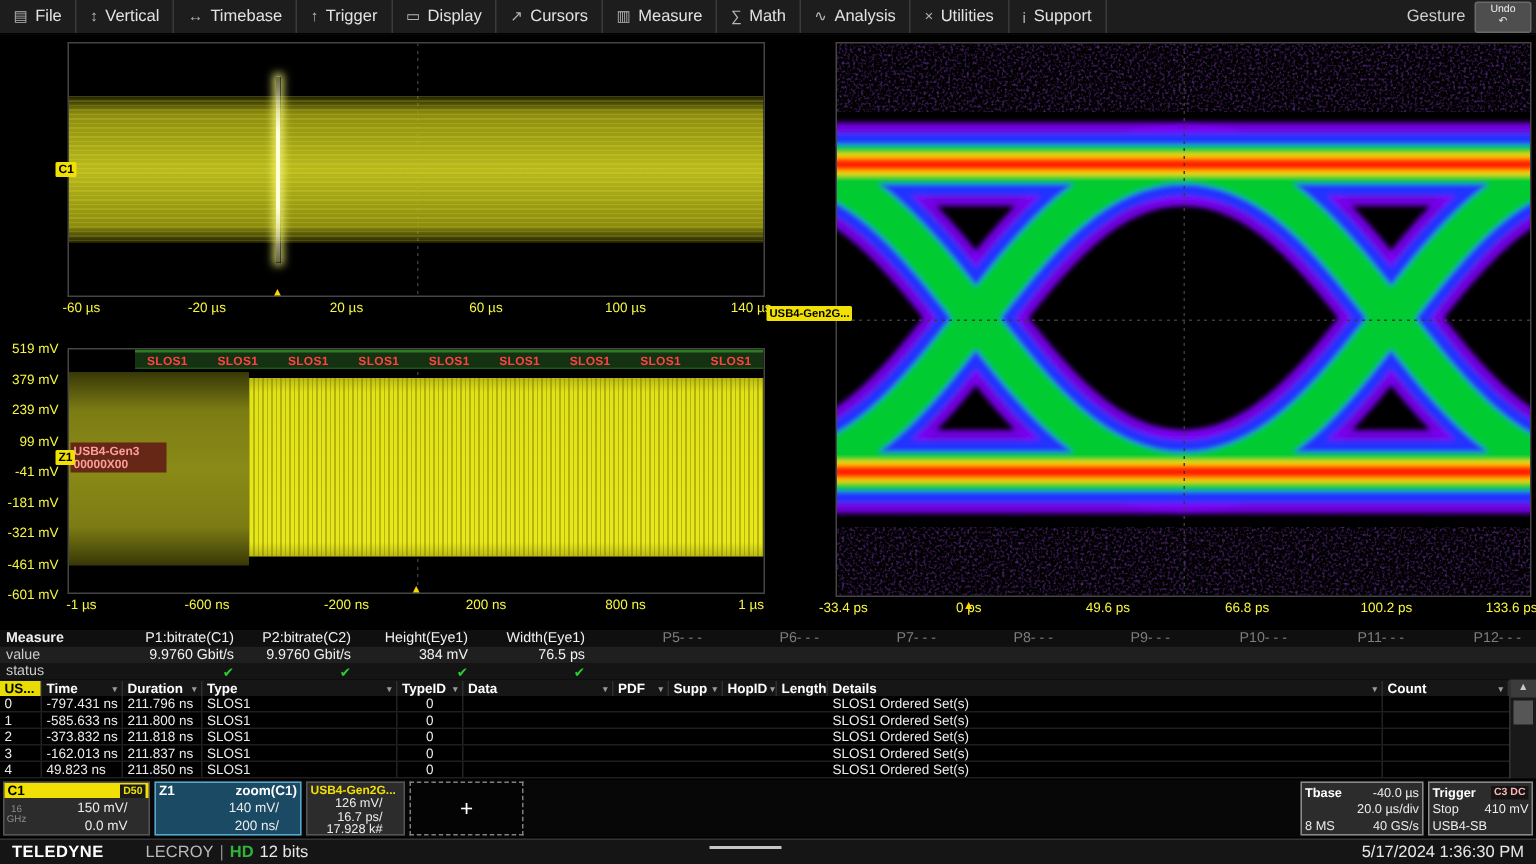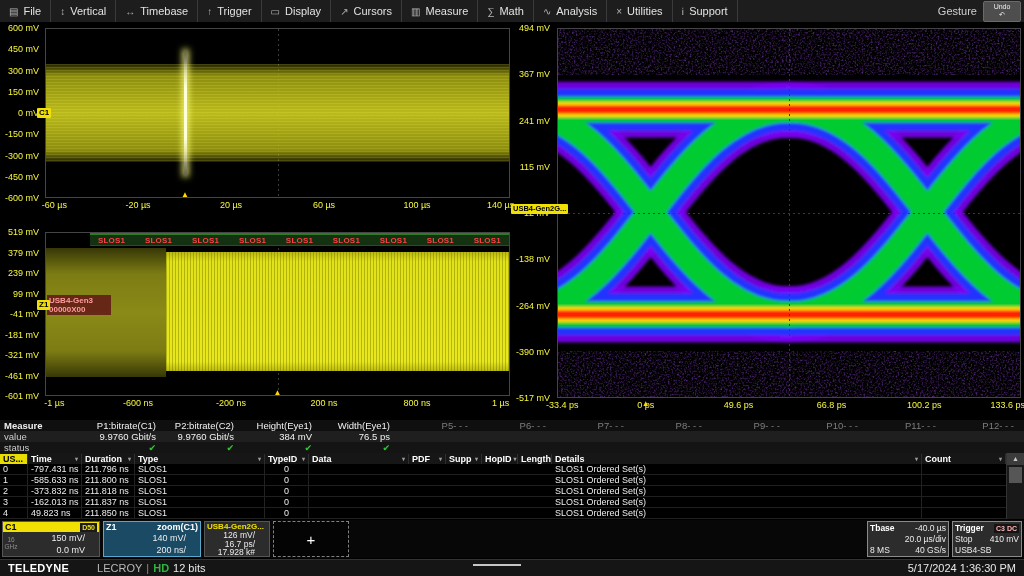--- a/index.html
+++ b/index.html
@@ -175,31 +175,20 @@
         <span>Support</span>
       </div>
     <div class="menu-spacer"></div>
     <span class="gesture">Gesture</span>
     <div class="undo-btn">
       <span>Undo</span>
       <span>↶</span>
     </div>
   </div>
 
-  <div class="gutter" style="left:0;top:28px;width:42px;height:170px;">
-    <span class="ytick" style="top:0%">600 mV</span>
-    <span class="ytick" style="top:12.5%">450 mV</span>
-    <span class="ytick" style="top:25%">300 mV</span>
-    <span class="ytick" style="top:37.5%">150 mV</span>
-    <span class="ytick" style="top:50%">0 mV</span>
-    <span class="ytick" style="top:62.5%">-150 mV</span>
-    <span class="ytick" style="top:75%">-300 mV</span>
-    <span class="ytick" style="top:87.5%">-450 mV</span>
-    <span class="ytick" style="top:100%">-600 mV</span>
-  </div>
   <div class="plot" style="left:45px;top:28px;width:465px;height:170px;">
     <div class="vcenter"></div>
     <div class="hcenter"></div>
     <div class="c1band"></div>
     <div class="c1flash"></div>
     <span class="trig" style="left:30%">▲</span>
   </div>
   <span class="badge" style="left:37px;top:108px;">C1</span>
   <div class="xaxis" style="left:45px;top:200px;width:465px;">
     <span class="xtick" style="left:2%">-60 µs</span>
@@ -245,31 +234,20 @@
   <span class="badge" style="left:37px;top:300px;">Z1</span>
   <div class="xaxis" style="left:45px;top:398px;width:465px;">
     <span class="xtick" style="left:2%">-1 µs</span>
     <span class="xtick" style="left:20%">-600 ns</span>
     <span class="xtick" style="left:40%">-200 ns</span>
     <span class="xtick" style="left:60%">200 ns</span>
     <span class="xtick" style="left:80%">800 ns</span>
     <span class="xtick" style="left:98%">1 µs</span>
   </div>
 
-  <div class="gutter" style="left:508px;top:28px;width:45px;height:370px;">
-    <span class="ytick" style="top:0%">494 mV</span>
-    <span class="ytick" style="top:12.5%">367 mV</span>
-    <span class="ytick" style="top:25%">241 mV</span>
-    <span class="ytick" style="top:37.5%">115 mV</span>
-    <span class="ytick" style="top:50%">-12 mV</span>
-    <span class="ytick" style="top:62.5%">-138 mV</span>
-    <span class="ytick" style="top:75%">-264 mV</span>
-    <span class="ytick" style="top:87.5%">-390 mV</span>
-    <span class="ytick" style="top:100%">-517 mV</span>
-  </div>
   <div class="plot" style="left:557px;top:28px;width:464px;height:370px;">
     <div class="vcenter"></div>
     <div class="hcenter"></div>
     <svg width="100%" height="100%" viewBox="0 0 464 370" preserveAspectRatio="none">
       <defs>
         <filter id="fz" x="-20" y="-20" width="504" height="410" filterUnits="userSpaceOnUse">
           <feGaussianBlur stdDeviation="1.7"></feGaussianBlur>
         </filter>
         <filter id="nz">
           <feTurbulence type="fractalNoise" baseFrequency="0.55" numOctaves="2"></feTurbulence>

